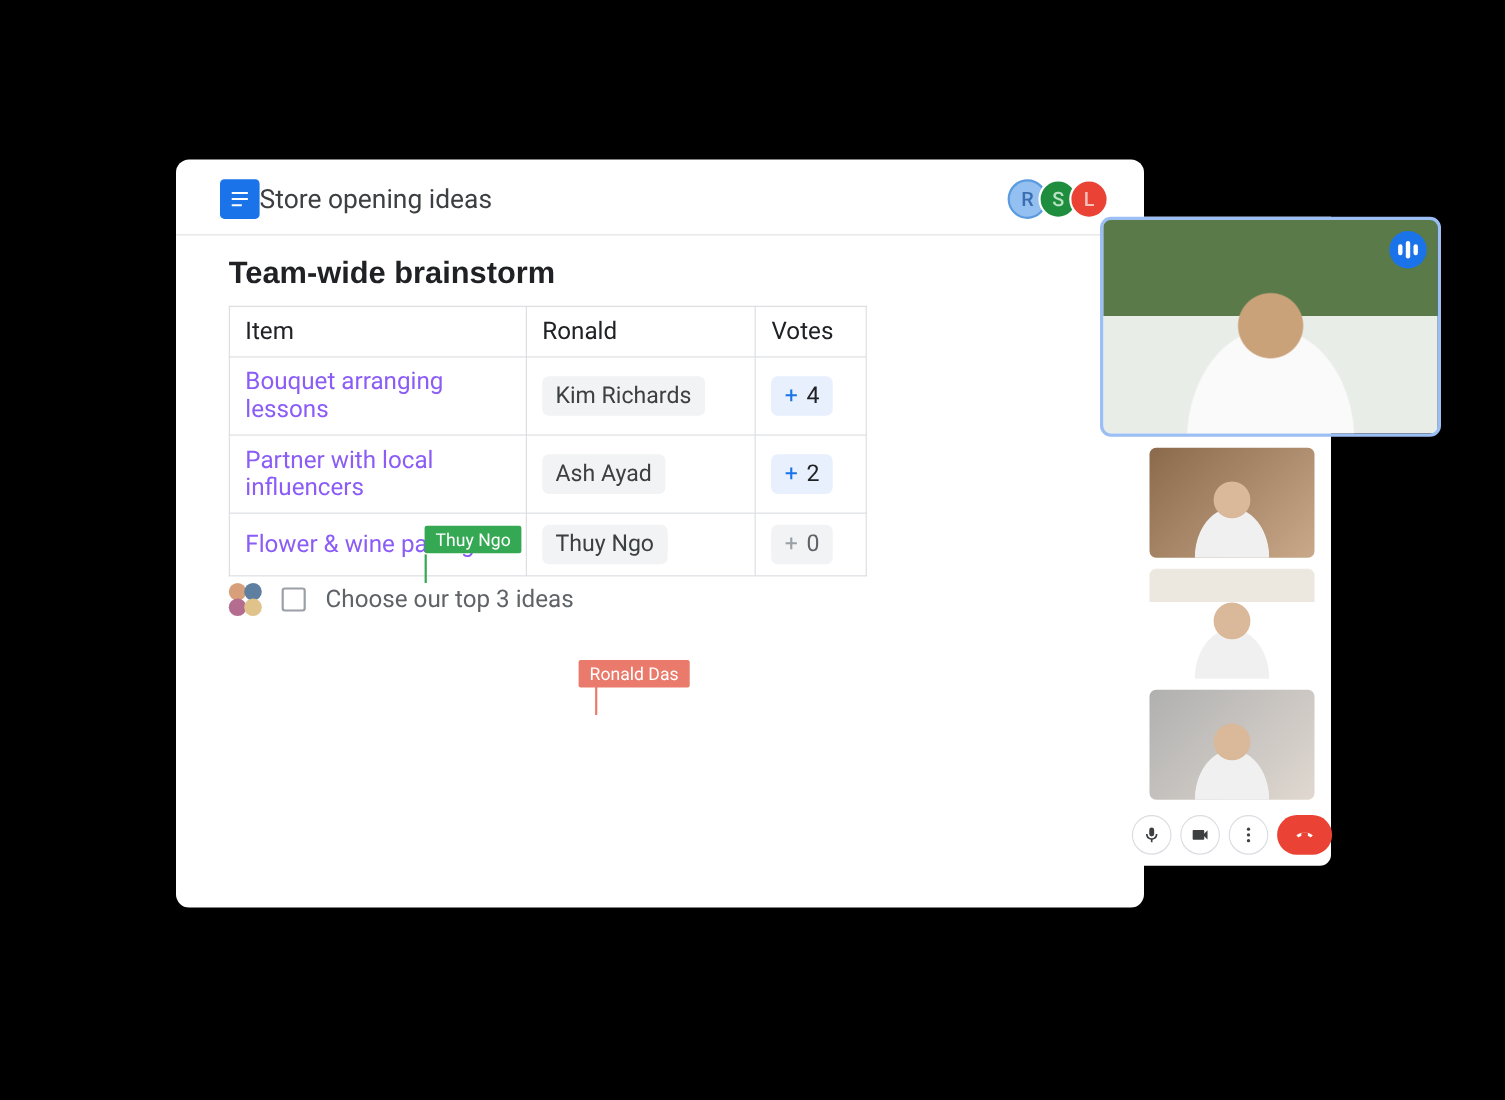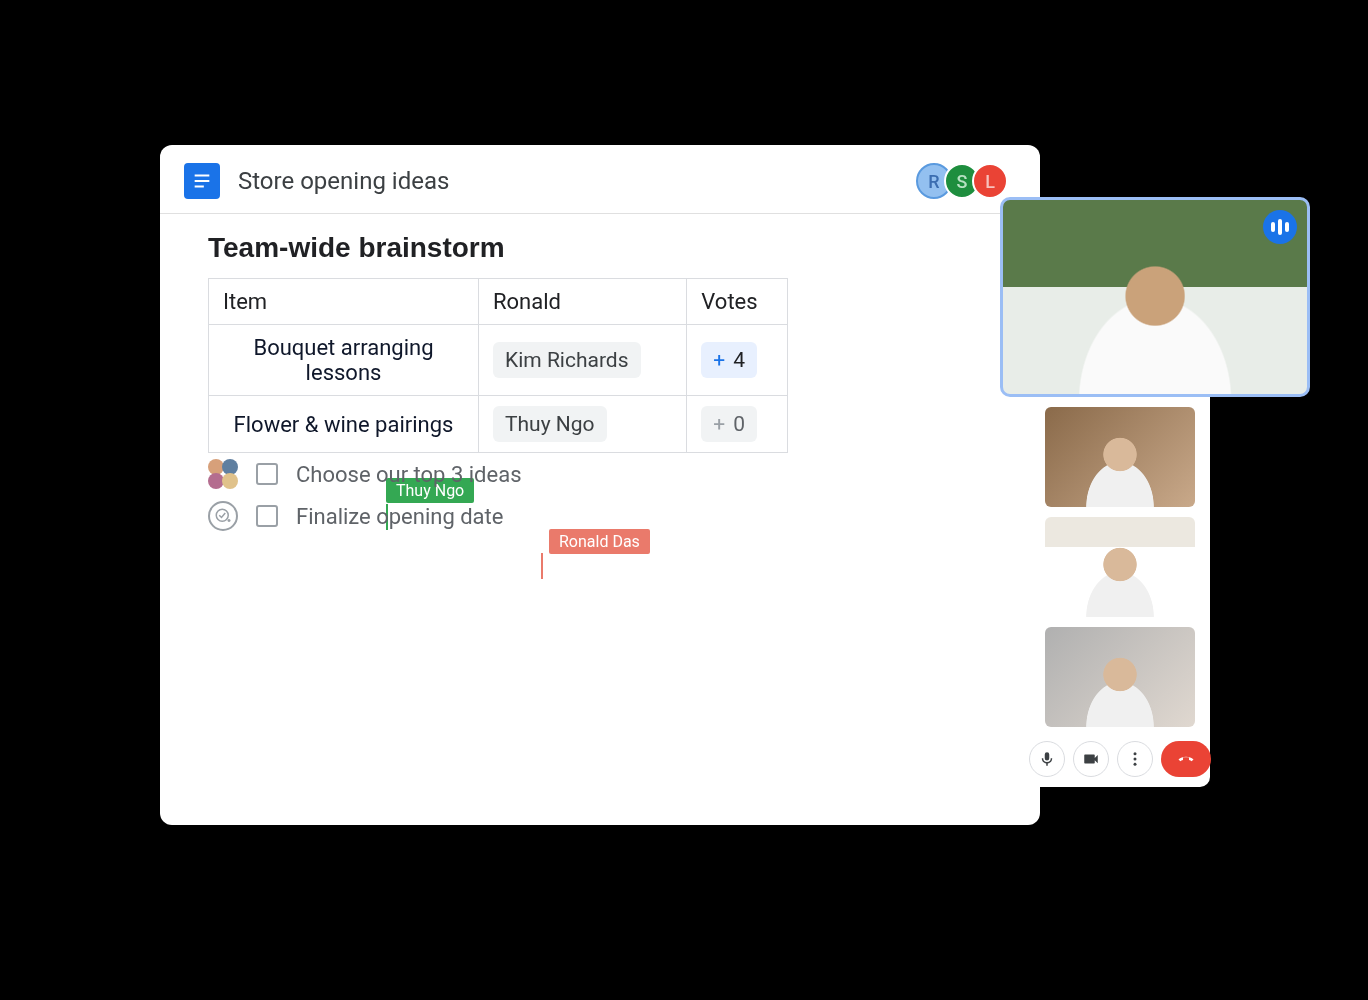--- a/index.html
+++ b/index.html
@@ -17,22 +17,21 @@
     width: 880px;
     height: 680px;
     background: #fff;
     border-radius: 12px;
     box-shadow: 0 8px 32px rgba(0,0,0,0.35);
     padding-bottom: 20px;
   }
   .header {
     display: flex;
     align-items: center;
-    padding: 18px 24px 14px 24px;
-    gap: 18px;
+    padding: 18px 24px 14px 40px;
   }
   .doc-icon {
     width: 36px; height: 36px;
     background: #1a73e8;
     border-radius: 4px;
     display: flex; align-items: center; justify-content: center;
   }
   .doc-icon svg { width: 22px; height: 22px; fill: #fff; }
   .doc-title {
     font-size: 24px;
@@ -81,23 +80,22 @@
     vertical-align: middle;
     font-size: 22px;
     color: #3c4043;
     margin-left: 17px;
   }
   table.brainstorm th {
     font-weight: 400;
     color: #202124;
   }
   table.brainstorm td.item {
-    color: #0f172a;
+    color: #8b5cf6;
     width: 270px;
-    text-align: center;
   }
   .creator-chip {
     display: inline-block;
     background: #f1f3f4;
     border-radius: 6px;
     padding: 6px 12px;
     font-size: 21px;
     color: #3c4043;
   }
   .vote-chip {
@@ -307,20 +305,28 @@
         <tbody>
           <tr>
             <td class="item">Bouquet arranging lessons</td>
             <td><span class="creator-chip">Kim Richards</span></td>
             <td><span class="vote-chip">
                   <span class="vote-plus">+</span>
                   <span>4</span>
                 </span></td>
           </tr>
           <tr>
+            <td class="item">Partner with local influencers</td>
+            <td><span class="creator-chip">Ash Ayad</span></td>
+            <td><span class="vote-chip">
+                  <span class="vote-plus">+</span>
+                  <span>2</span>
+                </span></td>
+          </tr>
+          <tr>
             <td class="item">Flower &amp; wine pairings</td>
             <td><span class="creator-chip">Thuy Ngo</span></td>
             <td><span class="vote-chip zero">
                   <span class="vote-plus">+</span>
                   <span>0</span>
                 </span></td>
           </tr>
         </tbody>
       </table>
       <div class="cursor-caret" style="left:178px; top:226px;"></div>
@@ -331,34 +337,22 @@
       <li>
         <span class="assignee multi">
           <span class="mini a"></span>
             <span class="mini b"></span>
             <span class="mini c"></span>
             <span class="mini d"></span>
         </span>
         <span class="checkbox"></span>
         <span>Choose our top 3 ideas</span>
       </li>
-      <li>
-        <span class="assignee add">
-          <svg viewBox="0 0 24 24">
-              <circle cx="11" cy="11" r="8"></circle>
-              <path d="M7 11l3 3 5-6"></path>
-              <line x1="18" y1="18" x2="22" y2="18"></line>
-              <line x1="20" y1="16" x2="20" y2="20"></line>
-            </svg>
-        </span>
-        <span class="checkbox"></span>
-        <span>Finalize opening date</span>
-      </li>
       <div class="cursor-caret red" style="left:333px; top:100px;"></div>
-      <div class="cursor-tag red" style="left:341px; top:76px;">Ronald Das</div>
+      <div class="cursor-tag red" style="left:318px; top:76px;">Ronald Das</div>
     </ul>
   </div>
 
   <div class="call-large">
     <div class="person-shape"></div>
     <div class="speaking-icon">
       <span style="height:10px"></span>
         <span style="height:16px"></span>
         <span style="height:10px"></span>
     </div>

